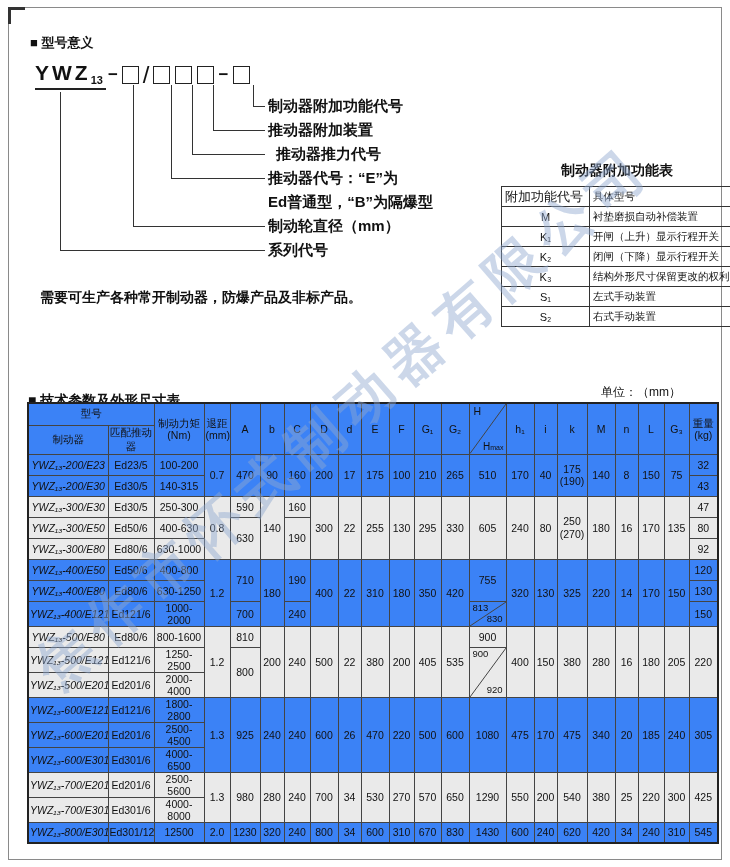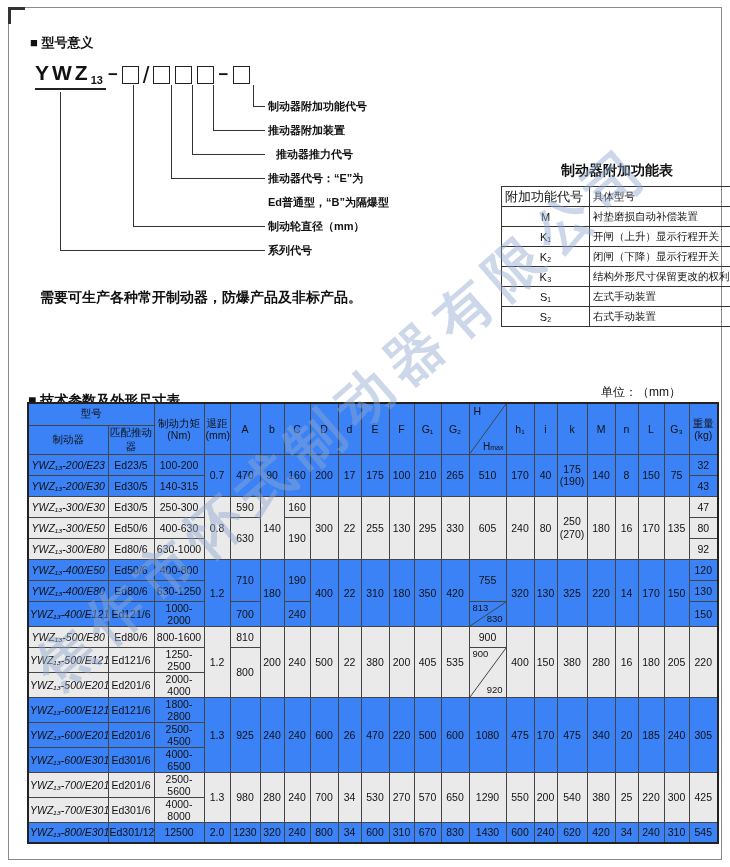--- a/index.html
+++ b/index.html
@@ -21,21 +21,21 @@
   .note2{position:absolute;left:30px;top:822px;font-size:12.5px;font-weight:bold;}
 
   
   .codeline{position:absolute;left:35px;top:60px;display:flex;align-items:center;}
   .code-main{font-size:21px;font-weight:bold;letter-spacing:3px;border-bottom:2px solid #222;padding:0 3px 3px 0;line-height:1.2;}
   .subsc{font-size:11px;position:relative;top:4px;letter-spacing:0;}
   .cdash{font-size:17px;margin:0 2px;font-weight:bold;}
   .mbox{width:15px;height:16px;border:1.5px solid #222;margin:0 2.5px;background:#fff;}
   .cslash{font-size:24px;margin:0 1px;}
   .conn{position:absolute;border-left:1px solid #333;border-bottom:1px solid #333;}
-  .dlabel{position:absolute;left:268px;font-size:11px;font-weight:bold;line-height:18px;white-space:nowrap;}
+  .dlabel{position:absolute;left:268px;font-size:15px;font-weight:bold;line-height:18px;white-space:nowrap;}
 
   
   .func-wrap{position:absolute;left:478px;top:162px;width:232px;padding-left:23px;}
   .func-title{text-align:center;font-size:14px;font-weight:bold;margin-bottom:6px;}
   table.functab{border-collapse:collapse;width:100%;border:1.5px solid #333;table-layout:fixed;}
   table.functab td,table.functab th{border:1px solid #333;height:19px;padding:0 3px;font-weight:normal;}
   .fcode{width:86px;text-align:center;font-size:11px;}
   .fdesc{text-align:left;font-size:10.5px;}
 
   

